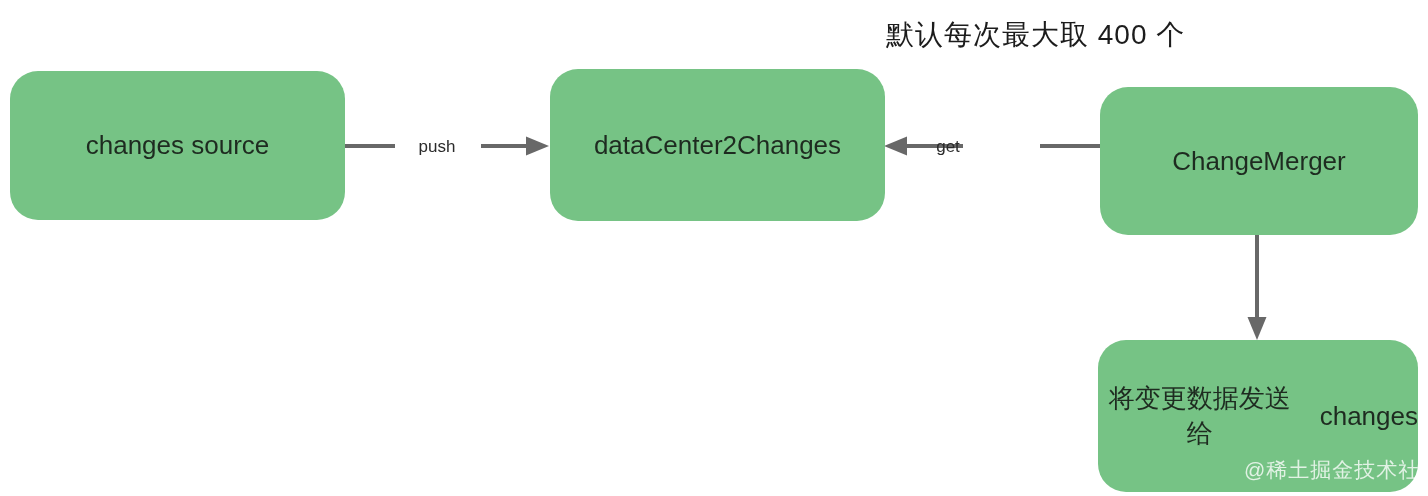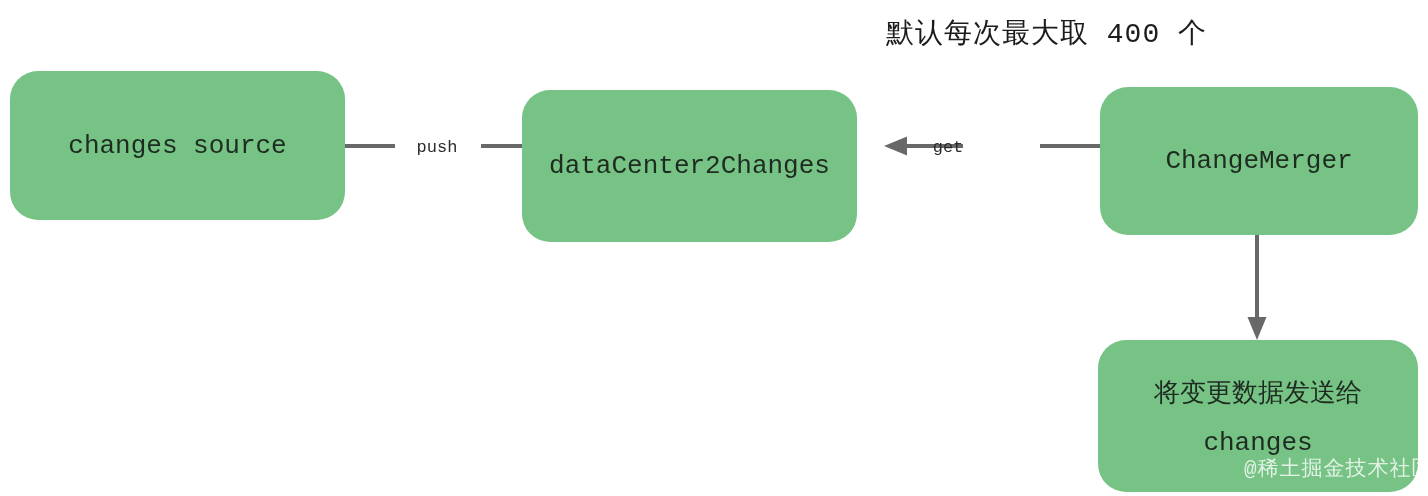--- a/index.html
+++ b/index.html
@@ -8,42 +8,42 @@
     --arrow: #686868;
     --label-text: #2b2b2b;
     --background: #ffffff;
   }
   * { margin: 0; padding: 0; box-sizing: border-box; }
   html, body { background: var(--background); }
   body {
     font-family: "Liberation Sans", "DejaVu Sans", sans-serif;
     width: 1428px; height: 496px; position: relative; overflow: hidden;
   }
-  .canvas { position: absolute; inset: 0; width: 1428px; height: 496px; font-family: Liberation Mono, monospace; }
+  .canvas { position: absolute; inset: 0; width: 1428px; height: 496px; }
 
   .annotation {
     position: absolute; left: 886px; top: 18px;
     font-size: 28px; line-height: 34px; font-weight: 500;
     color: #1c1c1c; letter-spacing: 1px; white-space: nowrap;
   }
 
   .arrows { position: absolute; left: 0; top: 0; }
   .arrow-line { stroke: var(--arrow); stroke-width: 4; }
   .arrow-head { fill: var(--arrow); stroke: none; }
 
   .node {
     position: absolute; background: var(--node-fill); border-radius: 28px;
     display: flex; align-items: center; justify-content: center;
     color: var(--node-text); font-size: 26px; text-align: center;
   }
   .node-changes-source { left: 10px;   top: 71px;  width: 335px; height: 149px; }
-  .node-data-center    { left: 522px;  top: 69px;  width: 335px; height: 152px; margin-top: 21px; }
+  .node-data-center    { left: 550px;  top: 69px;  width: 335px; height: 152px; }
   .node-change-merger  { left: 1100px; top: 72px;  width: 318px; height: 148px; margin-top: 15px; }
   .node-session        { left: 1098px; top: 340px; width: 320px; height: 152px;
-                         flex-direction: column; gap: 18px; }
+                         flex-direction: row; gap: 18px; }
 
   .edge-label {
     position: absolute; transform: translate(-50%, -50%);
     font-size: 17px; color: var(--label-text); white-space: nowrap;
   }
   .edge-label-push { left: 437px;  top: 147px; }
   .edge-label-get  { left: 948px; top: 147px; }
 
   .watermark {
     position: absolute; left: 1244px; top: 457px;

